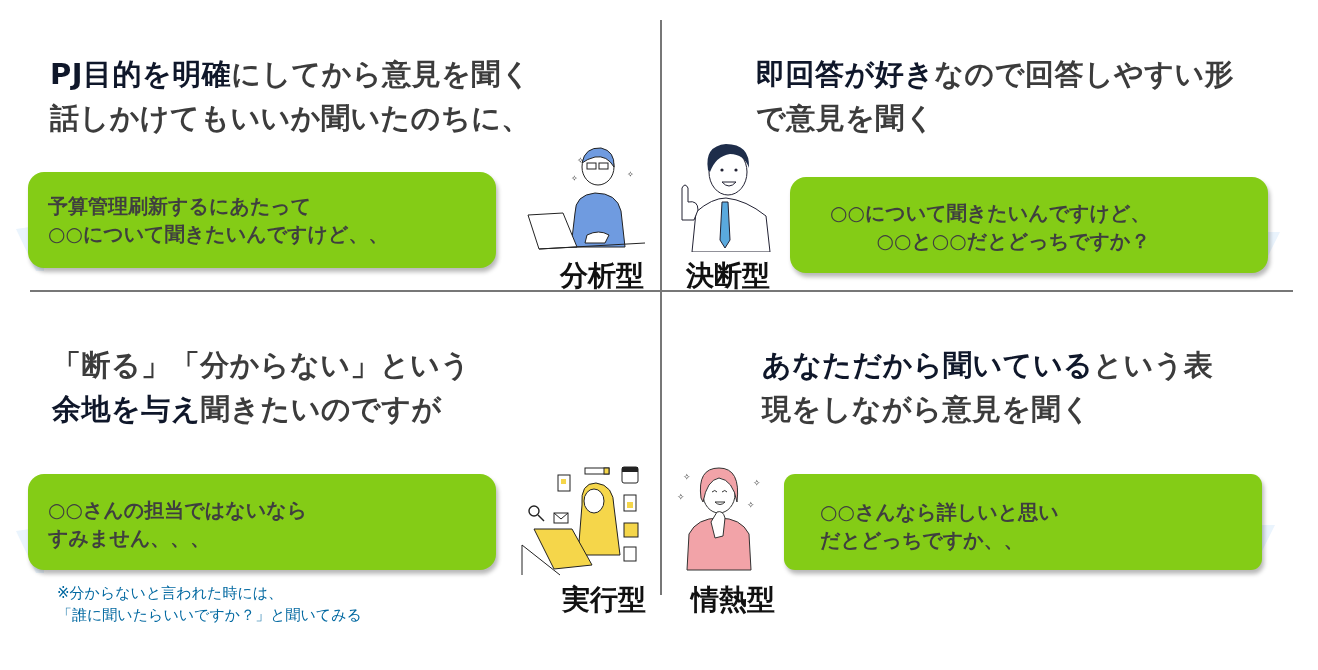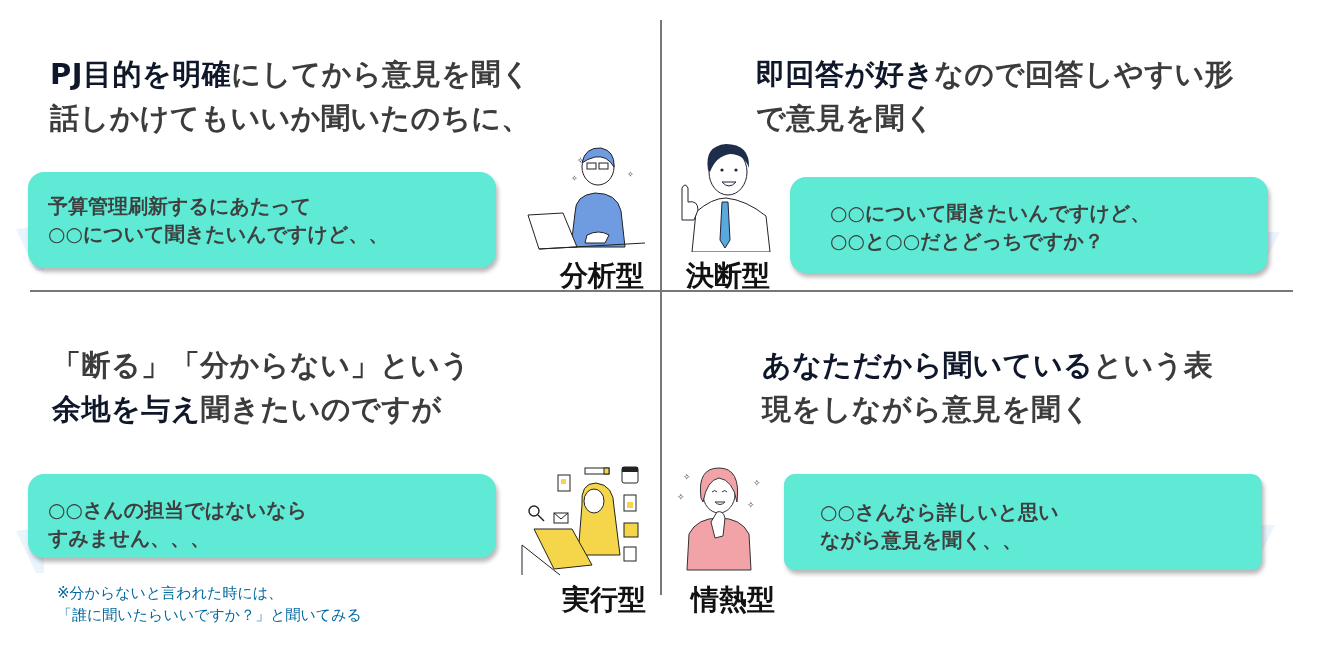--- a/index.html
+++ b/index.html
@@ -5,21 +5,21 @@
     html, body { margin: 0; padding: 0; background: #ffffff; }
     body { width: 1318px; height: 670px; position: relative; overflow: hidden;
            font-family: "DejaVu Sans", "Liberation Sans", sans-serif; color: #3c3c3c; }
     .vline { position: absolute; left: 660px; top: 20px; width: 2px; height: 575px; background: #777; }
     .hline { position: absolute; left: 30px; top: 290px; width: 1263px; height: 2px; background: #777; }
 
     .heading { position: absolute; font-size: 29px; font-weight: bold; line-height: 44px;
                color: #3c3c3c; letter-spacing: 0.5px; white-space: nowrap; }
     .heading .hl { color: #0f172a; }
 
-    .bubble { position: absolute; background: #5eead4; border-radius: 16px;
+    .bubble { position: absolute; background: #84cc16; border-radius: 16px;
               box-shadow: 2px 4px 4px rgba(0,0,0,0.28);
               font-size: 20px; font-weight: bold; line-height: 28px; color: #3f3f3f; }
     .bubble .txt { position: absolute; white-space: nowrap; }
     .tail-svg { position: absolute; }
 
     .label { position: absolute; font-size: 28px; font-weight: bold; color: #111; white-space: nowrap; }
     .note { position: absolute; font-size: 15px; line-height: 22px; color: #0369a1; white-space: nowrap; }
     .illus { position: absolute; }
   </style>
 </head>
@@ -71,36 +71,36 @@
   <circle cx="50" cy="30" r="1.6" fill="#223"></circle>
   <circle cx="64" cy="30" r="1.6" fill="#223"></circle>
   <path d="M50 42 Q57 50 64 42 Z" fill="#fff" stroke="#223" stroke-width="1"></path>
   <path d="M10 74 L10 48 Q13 42 16 48 L16 62 Q26 60 26 70 L22 80 L10 80 Z" fill="#fff" stroke="#223" stroke-width="1"></path>
 </svg>
 <div class="label" style="left:686px; top:257px;">決断型</div>
 
 <svg class="tail-svg" style="left:1262px; top:232px;" width="40" height="40">
   <polygon points="0,0 18,0 0,36" fill="#eaf4fd"></polygon>
 </svg>
-<div class="bubble" style="left:790px; top:177px; width:478px; height:96px;">
+<div class="bubble" style="left:790px; top:177px; width:478px; height:96px;text-align:right;">
   <div class="txt" style="left:40px; top:22px;">
     <div>○○について聞きたいんですけど、</div>
     <div>○○と○○だとどっちですか？</div>
   </div>
 </div>
 
 <div class="heading" style="left:52px; top:343px;">
   <div>「断る」「分からない」という</div>
   <div><span class="hl">余地を与え</span><span>聞きたいのですが</span></div>
 </div>
 
 <svg class="tail-svg" style="left:14px; top:527px;" width="30" height="50">
   <polygon points="30,0 2,4 22,46 30,46" fill="#eaf4fd"></polygon>
 </svg>
-<div class="bubble" style="left:28px; top:474px; width:468px; height:84px;">
+<div class="bubble" style="left:28px; top:474px; width:468px; height:96px;">
   <div class="txt" style="left:20px; top:22px;">
     <div>○○さんの担当ではないなら</div>
     <div>すみません、、、</div>
   </div>
 </div>
 <div class="note" style="left:57px; top:582px;">
   <div>※分からないと言われた時には、</div>
   <div>「誰に聞いたらいいですか？」と聞いてみる</div>
 </div>
 
@@ -146,15 +146,15 @@
   <text x="72" y="46" font-size="9" fill="#333">✧</text>
 </svg>
 <div class="label" style="left:691px; top:581px;">情熱型</div>
 
 <svg class="tail-svg" style="left:1257px; top:525px;" width="40" height="40">
   <polygon points="0,0 18,0 0,36" fill="#eaf4fd"></polygon>
 </svg>
 <div class="bubble" style="left:784px; top:474px; width:478px; height:96px;border-radius:11px;">
   <div class="txt" style="left:36px; top:24px;">
     <div>○○さんなら詳しいと思い</div>
-    <div>ながら意見を聞く、、</div>
+    <div>だとどっちですか、、</div>
   </div>
 </div>
 
 </body></html>

